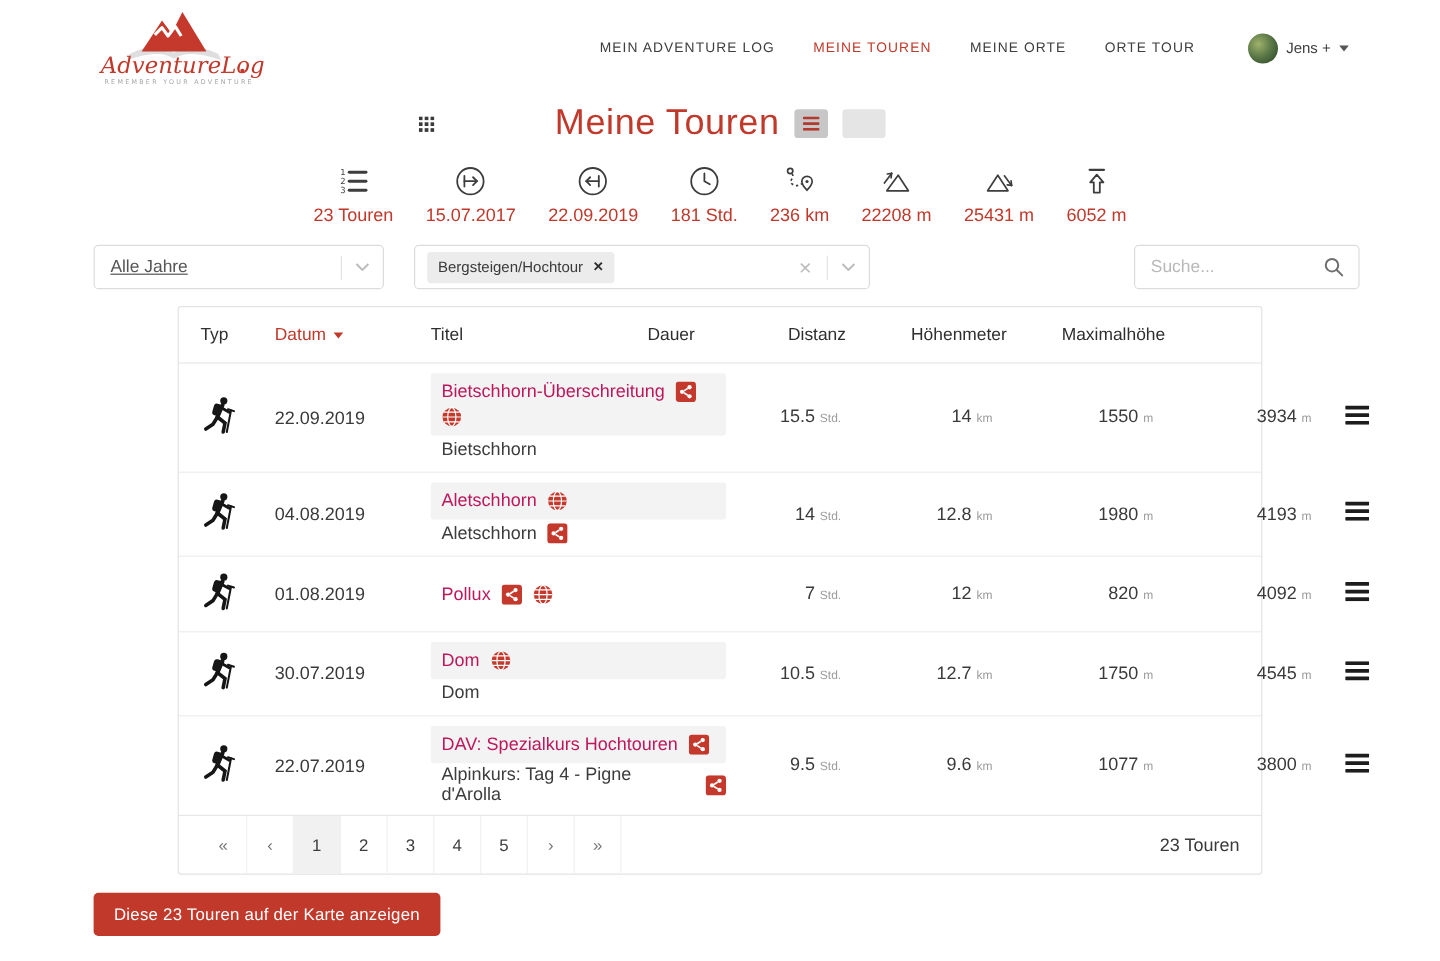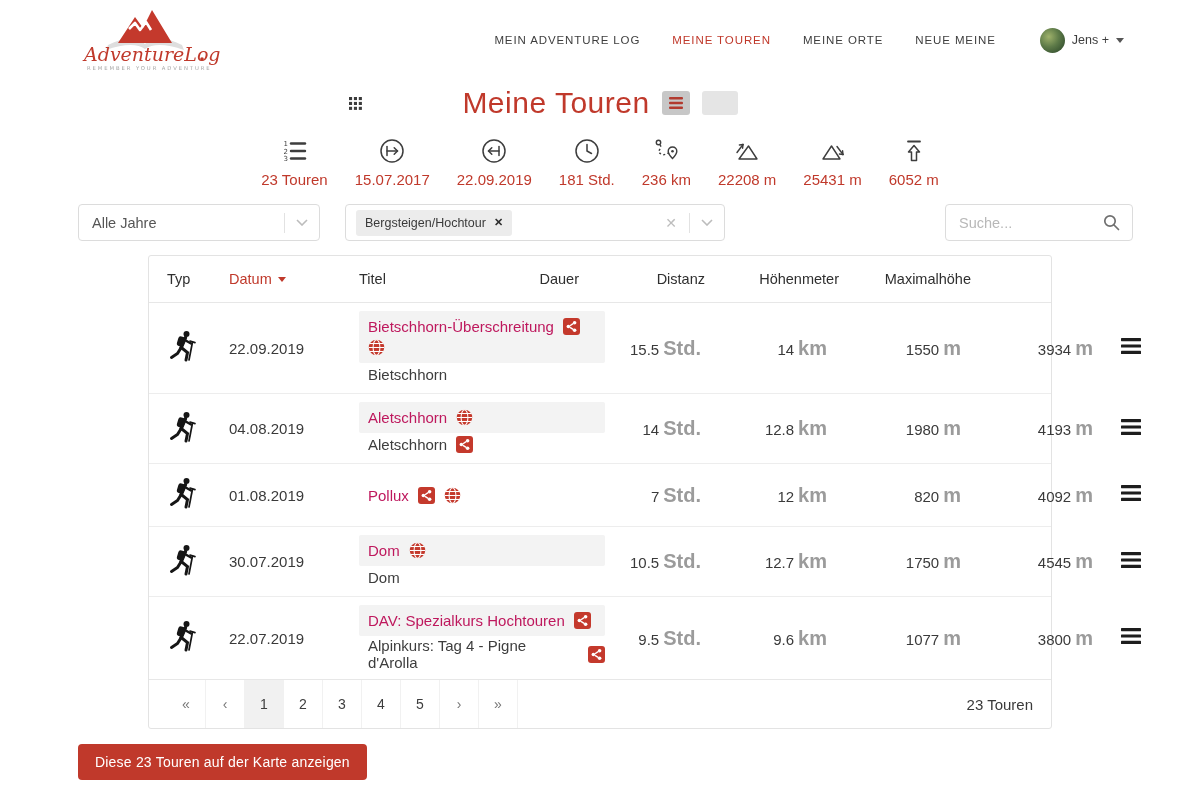--- a/index.html
+++ b/index.html
@@ -36,21 +36,21 @@
   .stat .sicon{ height:28px; display:flex; align-items:flex-end; }
   .stat .sval{ font-size:15px; color:var(--accent); white-space:nowrap; }
 
   
   .filters{ position:relative; height:37px; margin-top:16px; }
   .fbox{ position:absolute; top:0; height:37px; border:1px solid #dcdcdc; border-radius:4px;
     background:#fff; display:flex; align-items:center; }
   .fbox.year{ left:78px; width:242px; }
   .fbox.types{ left:345px; width:380px; }
   .fbox.search{ left:945px; width:188px; }
-  .fb-label{ margin-left:13px; font-size:14.5px; color:#555; }
+  .fb-label{ margin-left:13px; font-size:14.5px; color:#555;text-decoration:underline; }
   .fb-spacer{ flex:1; }
   .fb-divider{ width:1px; height:20px; background:#e2e2e2; }
   .fb-chev{ margin:0 11px; display:flex; cursor:pointer; }
   .ftag{ margin-left:10px; background:#ececec; border-radius:3px; padding:6px 9px;
     font-size:12.5px; color:#3a3a3a; display:flex; align-items:center; gap:8px; cursor:default; }
   .ftag .tagx{ font-size:11px; font-weight:bold; color:#2e2e2e; cursor:pointer; }
   .fclear{ color:#bdbdbd; font-size:14px; margin-right:12px; cursor:pointer; }
   .search input{ border:none; outline:none; flex:1; margin-left:13px; font-size:14.5px;
     color:#333; font-family:"Liberation Sans", sans-serif; min-width:0; }
   .search input::placeholder{ color:#b8b8b8; }
@@ -69,21 +69,21 @@
   .trow:last-of-type{ border-bottom:1px solid #e7e7e7; }
   .cell.date{ font-size:15px; color:#3a3a3a; }
   .title-box{ display:block; width:246px; padding:5px 9px; border-radius:2px; }
   .title-box.gray{ background:#f3f3f3; }
   .tline{ display:flex; align-items:center; gap:9px; min-height:21px; }
   .tline .ttext{ font-size:15px; color:#be185d; cursor:pointer; }
   .subline{ display:flex; align-items:center; gap:9px; margin:1px 0 0 9px; min-height:21px; }
   .subline .ttext{ font-size:15px; color:#3d3d3d; cursor:pointer; }
   .i{ display:inline-flex; line-height:0; }
   .num{ font-size:15px; color:#3a3a3a; }
-  .unit{ font-size:20px; color:#9b9b9b; margin-left:4px;font-weight:bold; }
+  .unit{ font-size:10px; color:#9b9b9b; margin-left:4px; }
   .cell.menu{ text-align:right; }
   .rowmenu{ background:none; border:none; cursor:pointer; padding:0; margin-right:14px; line-height:0; }
 
   
   .pagination{ display:flex; align-items:center; height:48px; padding:0 18px; }
   .pag-items{ display:flex; height:48px; }
   .pag-item{ min-width:39px; display:flex; align-items:center; justify-content:center;
     font-size:14px; color:#3d3d3d; border-right:1px solid #f1f1f1; cursor:pointer; padding:0 4px; }
   .pag-item.sym{ color:#777; font-size:14px; }
   .pag-item.active{ background:#f1f1f1; }
@@ -110,21 +110,21 @@
       <text x="4" y="58" font-family="DejaVu Serif, serif" font-style="italic" font-size="19" fill="#c0392b">AdventureLog</text>
       <circle cx="122" cy="56" r="1.8" fill="#c0392b"></circle>
       <text x="7" y="67" font-family="DejaVu Sans, sans-serif" font-size="5.3" letter-spacing="1.9" fill="#a5a5a5">REMEMBER YOUR ADVENTURE</text>
     </svg>
   </div>
   <nav class="nav">
     <div id="nav-items" style="display:flex;gap:32px;align-items:center;">
         <div class="nav-item">MEIN ADVENTURE LOG</div>
         <div class="nav-item active">MEINE TOUREN</div>
         <div class="nav-item">MEINE ORTE</div>
-        <div class="nav-item">NEUE MEINE</div>
+        <div class="nav-item">ORTE TOUR</div>
       </div>
     <div class="user">
       <span class="avatar"></span>
       <span class="user-label">Jens +</span>
       <span class="caret"></span>
     </div>
   </nav>
 </div>
 
 

